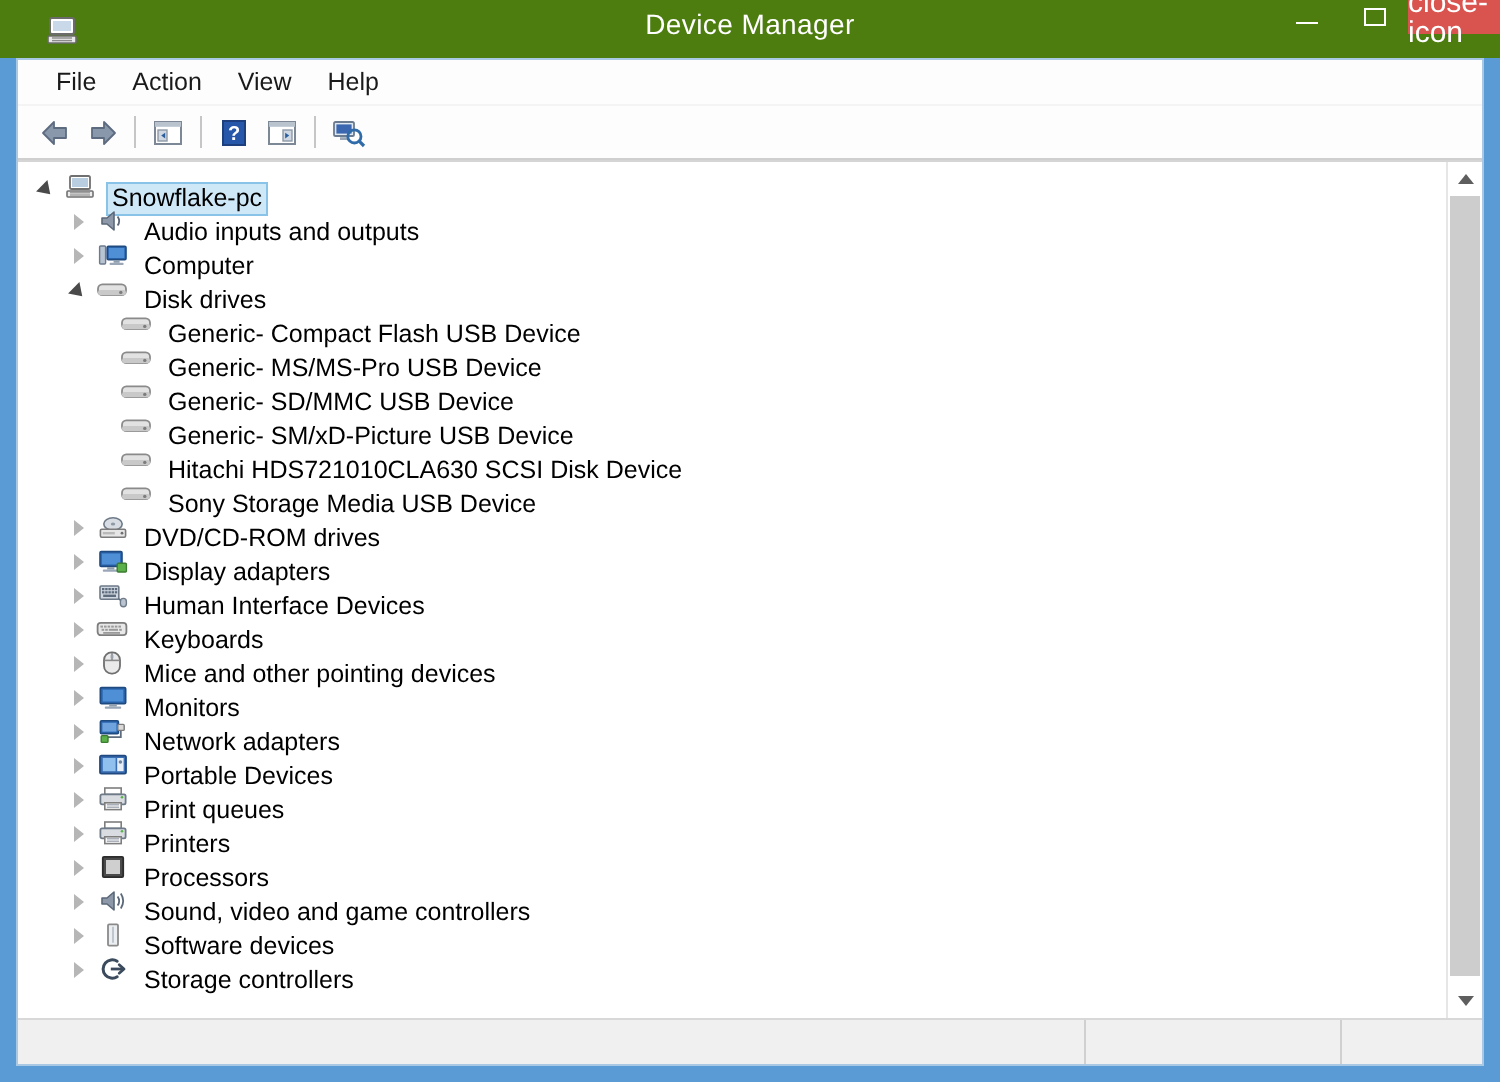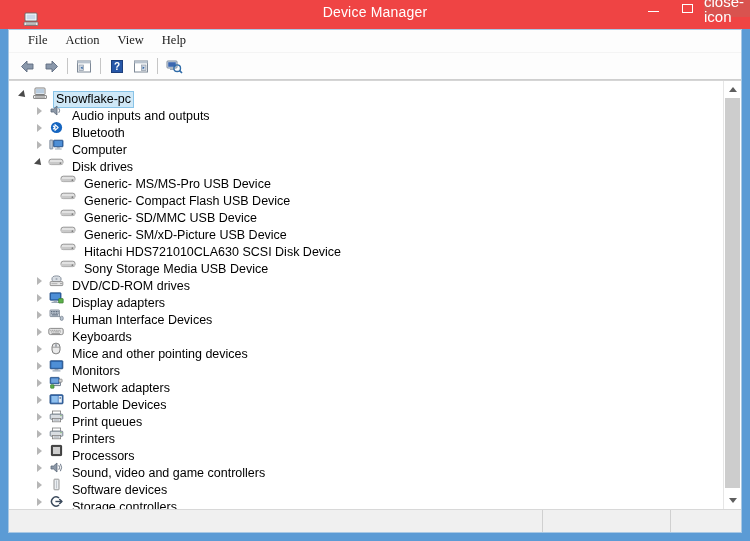--- a/index.html
+++ b/index.html
@@ -25,23 +25,23 @@
     box-sizing: border-box;
     display: flex;
     flex-direction: column;
   }
 
   
   .titlebar {
     position: relative;
     height: 29px;
     flex: none;
-    background: #ef4444;
-    display: flex;
-    align-items: flex-end;
+    background: #4d7c0f;
+    display: flex;
+    align-items: center;
     padding-left: 10px;
   }
   .win-icon {
     width: 18px;
     height: 18px;
     margin-left: 12px;
     margin-top: 2px;
     position: relative;
     flex: none;
   }
@@ -107,21 +107,20 @@
 
   
   .menubar {
     height: 22px;
     flex: none;
     background: #fdfdfd;
     display: flex;
     align-items: center;
     padding-left: 10px;
     border-bottom: 1px solid #f4f4f4;
-    font-family: Liberation Serif, serif;
   }
   .menu-item {
     font-size: 12.5px;
     color: #1a1a1a;
     padding: 2px 9px 3px 9px;
     cursor: default;
   }
 
   
   .toolbar {
@@ -396,32 +395,20 @@
             </span>
           <span class="node-icon">
             <svg width="14" height="13" viewBox="0 0 14 13">
               <path d="M2 5 L4.5 5 L8 2 L8 11 L4.5 8 L2 8 Z" fill="#8d99a8" stroke="#5b6879" stroke-width="0.8" stroke-linejoin="round"></path>
               <path d="M9.8 4.2 Q11.4 6.5 9.8 8.8" fill="none" stroke="#5b6879" stroke-width="0.9"></path>
             </svg>
           </span>
           <span class="node-label">Audio inputs and outputs</span>
         </div>
 
-        <div class="node lvl1">
-          <span class="twisty">
-              <span class="tri-collapsed"></span>
-            </span>
-          <span class="node-icon">
-            <svg width="13" height="13" viewBox="0 0 13 13">
-              <circle cx="6.5" cy="6.5" r="5.6" fill="#1565c0"></circle>
-              <path d="M5 3.6 L8.2 6.5 L5 9.4 L5 3.6 M5 6.5 L3.3 5 M5 6.5 L3.3 8" fill="none" stroke="#ffffff" stroke-width="1.05" stroke-linejoin="round" stroke-linecap="round"></path>
-            </svg>
-          </span>
-          <span class="node-label">Bluetooth</span>
-        </div>
 
         <div class="node lvl1">
           <span class="twisty">
               <span class="tri-collapsed"></span>
             </span>
           <span class="node-icon">
             <svg width="15" height="13" viewBox="0 0 15 13">
               <rect x="0.8" y="2" width="3" height="9" rx="0.5" fill="#b8c4d2" stroke="#6c7a8c" stroke-width="0.7"></rect>
               <rect x="4.6" y="2.2" width="9.4" height="6.6" rx="0.6" fill="#2f6bb5" stroke="#1f4a80" stroke-width="0.8"></rect>
               <rect x="5.5" y="3" width="7.6" height="5" fill="#4e8fd6"></rect>
@@ -447,32 +434,32 @@
         </div>
 
         <div class="node lvl2">
           <span class="node-icon">
             <svg width="16" height="10" viewBox="0 0 16 10">
               <rect x="1" y="2.2" width="14" height="5.4" rx="2.2" fill="#e2e2e2" stroke="#8a8a8a" stroke-width="0.9"></rect>
               <rect x="1" y="5" width="14" height="2.6" rx="1.2" fill="#c9c9c9"></rect>
               <circle cx="12.4" cy="6.2" r="0.85" fill="#7d7d7d"></circle>
             </svg>
           </span>
-          <span class="node-label">Generic- MS/MS-Pro USB Device</span>
+          <span class="node-label">Generic- Compact Flash USB Device</span>
         </div>
 
         <div class="node lvl2">
           <span class="node-icon">
             <svg width="16" height="10" viewBox="0 0 16 10">
               <rect x="1" y="2.2" width="14" height="5.4" rx="2.2" fill="#e2e2e2" stroke="#8a8a8a" stroke-width="0.9"></rect>
               <rect x="1" y="5" width="14" height="2.6" rx="1.2" fill="#c9c9c9"></rect>
               <circle cx="12.4" cy="6.2" r="0.85" fill="#7d7d7d"></circle>
             </svg>
           </span>
-          <span class="node-label">Generic- Compact Flash USB Device</span>
+          <span class="node-label">Generic- MS/MS-Pro USB Device</span>
         </div>
 
         <div class="node lvl2">
           <span class="node-icon">
             <svg width="16" height="10" viewBox="0 0 16 10">
               <rect x="1" y="2.2" width="14" height="5.4" rx="2.2" fill="#e2e2e2" stroke="#8a8a8a" stroke-width="0.9"></rect>
               <rect x="1" y="5" width="14" height="2.6" rx="1.2" fill="#c9c9c9"></rect>
               <circle cx="12.4" cy="6.2" r="0.85" fill="#7d7d7d"></circle>
             </svg>
           </span>

